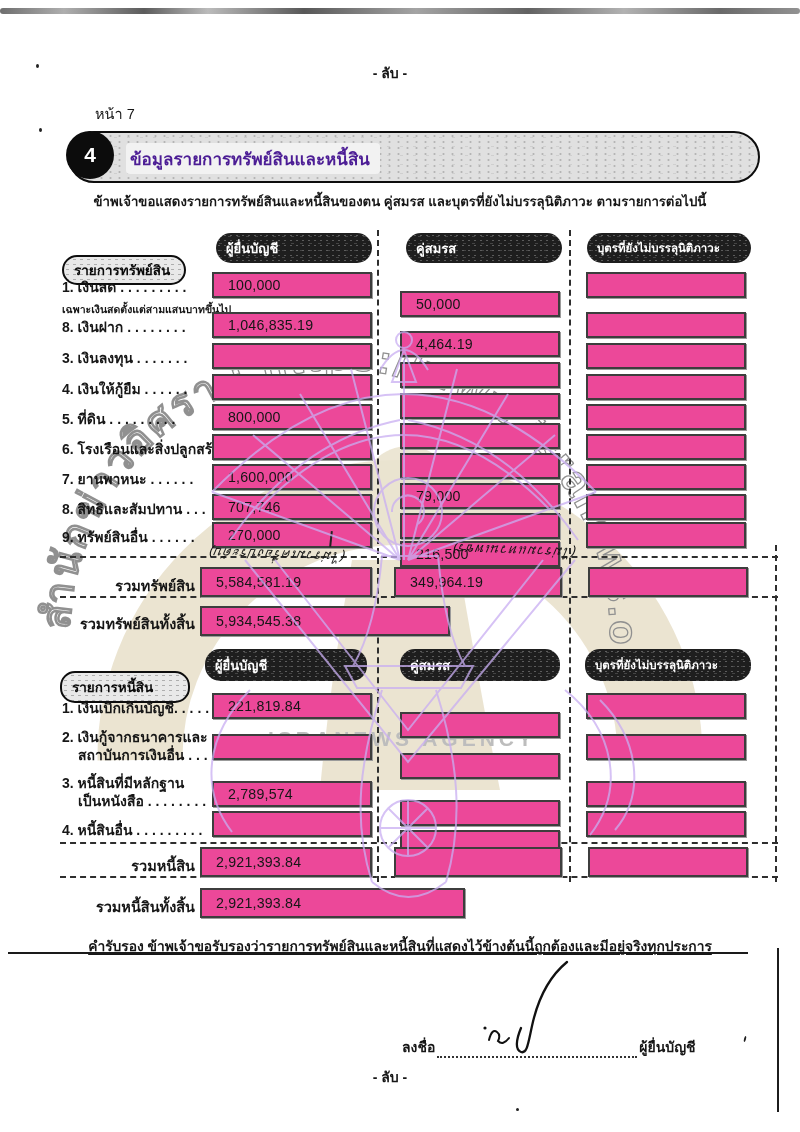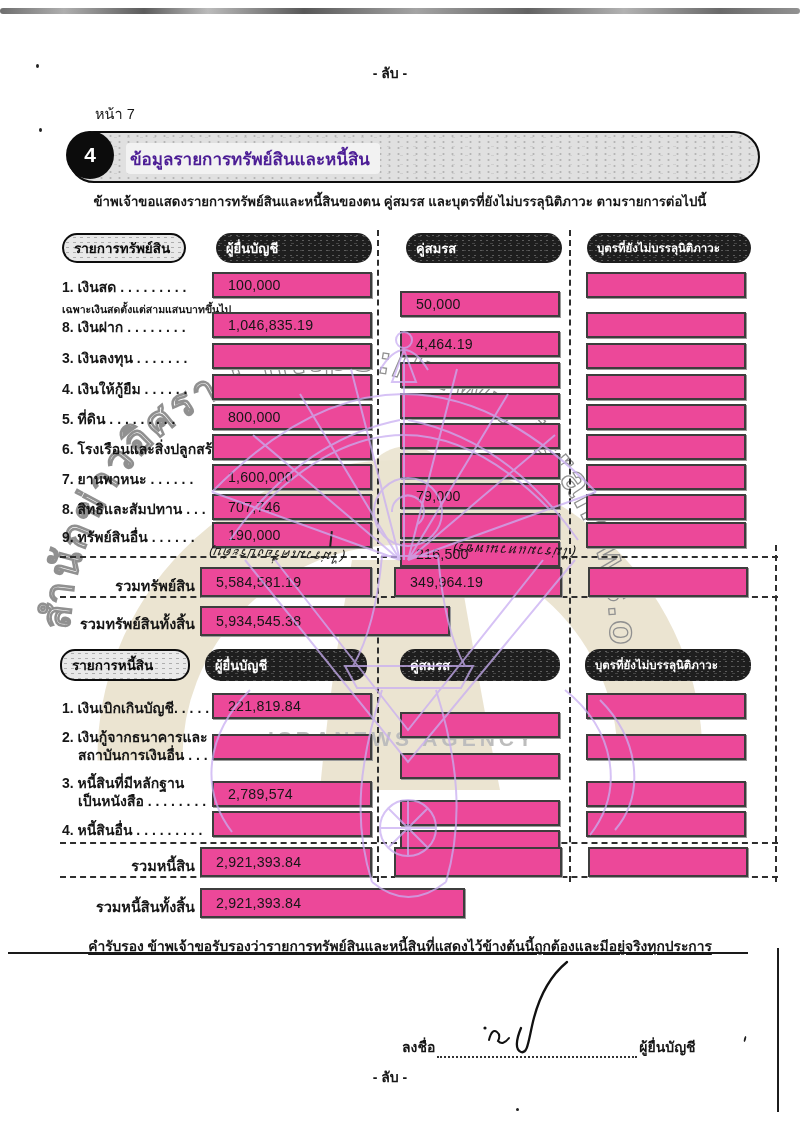--- a/index.html
+++ b/index.html
@@ -23,21 +23,21 @@
     background-size:9px 6px,13px 9px;}
   .banner-num{position:absolute;left:-4px;top:-2px;width:48px;height:48px;border-radius:50%;background:#0c0c0c;
     color:#fff;font-size:21px;font-weight:bold;display:flex;align-items:center;justify-content:center;}
   .banner-title{position:absolute;left:56px;top:10px;font-size:17px;font-weight:bold;color:#4c1d95;
     background:#f2f2f2;padding:2px 10px 2px 4px;border-radius:4px;}
   .intro{position:absolute;left:40px;right:40px;top:191px;text-align:center;font-size:13.2px;font-weight:bold;}
   
   .pill{position:absolute;height:30px;border-radius:15px;display:flex;align-items:center;box-sizing:border-box;}
   .pill.light{border:2px solid #0d0d0d;background-color:#e9e9e9;
     background-image:radial-gradient(#aeaeae 1px,transparent 1.3px);background-size:7px 5px;
-    color:#0a0a0a;font-weight:bold;font-size:13.5px;padding:0 10px;}
+    color:#0a0a0a;font-weight:bold;font-size:13.5px;padding:0 10px;margin-top:22px;}
   .pill.dark{background-color:#1e1e1e;
     background-image:radial-gradient(#5c5c5c 1px,transparent 1.3px),radial-gradient(#444 1px,transparent 1.2px);
     background-size:6px 5px,9px 7px;color:#fff;font-weight:bold;font-size:13px;padding:0 10px;}
   .pill.small-text{font-size:11.5px;}
   
   .vbox{position:absolute;height:26px;background:#ec4899;border:2px solid #3d3d3d;box-sizing:border-box;
     display:flex;align-items:center;box-shadow:1px 1px 0 #9b9b9b;}
   .vbox span{padding-left:14px;font-size:14.2px;letter-spacing:.2px;}
   .rowlabel{position:absolute;left:0;top:4px;font-size:14px;font-weight:bold;white-space:nowrap;}
   .arow,.lrow{position:absolute;left:62px;width:700px;height:28px;}
@@ -231,21 +231,21 @@
           <span></span>
         </div>
       <div class="vbox c3">
           <span></span>
         </div>
     </div>
 
     <div class="arow ar8">
       <span class="rowlabel">9. ทรัพย์สินอื่น . . . . . .</span>
       <div class="vbox c1">
-          <span>190,000</span>
+          <span>270,000</span>
         </div>
       <div class="vbox c2">
           <span>216,500</span>
         </div>
       <div class="vbox c3">
           <span></span>
         </div>
     </div>
 
     <div class="hwtick"></div>

